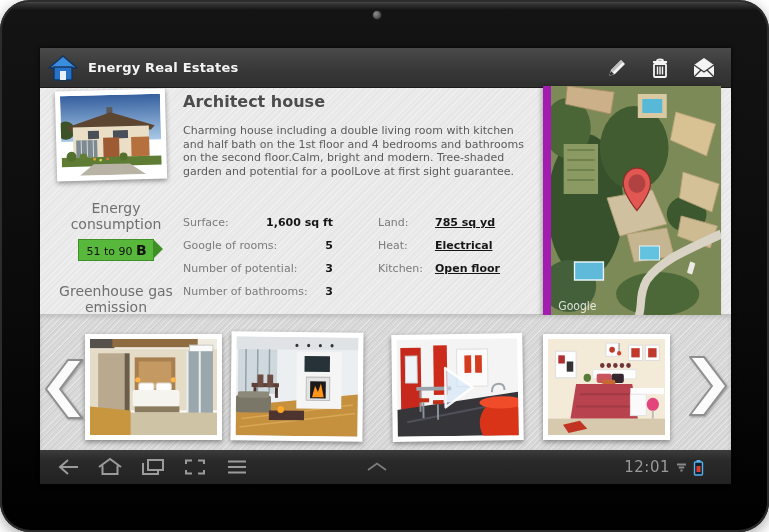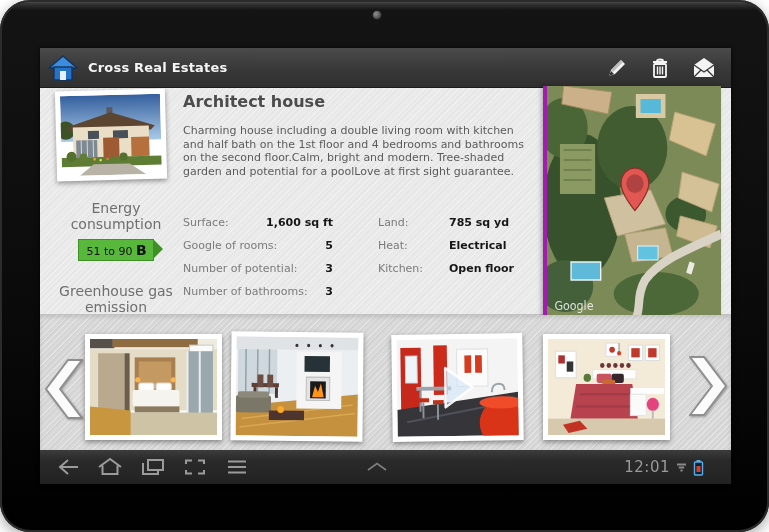--- a/index.html
+++ b/index.html
@@ -47,27 +47,27 @@
   .ghg-label { margin-top:22px; }
   .badge-magenta { display:inline-block; margin-top:7px; background:#e263e6; border:1px solid #b93fc0;
     padding:15px 8px; font-size:11px; color:#111; }
   .grade { font-size:14px; font-weight:bold; }
 
   .d-label { position:absolute; font-size:11px; color:#7b7b7b; }
   .d-value { position:absolute; font-size:11px; font-weight:bold; color:#161616; }
   .d-left-label { left:143px; }
   .d-left-value { left:200px; width:93px; text-align:right; }
   .d-right-label { left:338px; }
-  .d-right-value { left:409px; }
+  .d-right-value { left:395px;text-decoration:underline; }
   .price { position:absolute; left:400px; top:236px; width:95px; text-align:center;
     font-size:16px; font-weight:bold; color:#cc0000; }
 
   
   .map { position:absolute; left:503px; top:38px; width:178px; height:232px;
-    border-left:4px solid #a21caf; box-shadow:-2px 0 4px rgba(0,0,0,.25); }
+    border-left:8px solid #a21caf; box-shadow:-2px 0 4px rgba(0,0,0,.25); }
   .map svg { width:100%; height:100%; display:block; }
 
   
   .carousel { position:absolute; left:0; top:267px; width:691px; height:135px; background:#d8d8d8;
     background-image:repeating-linear-gradient(135deg, rgba(255,255,255,.3) 0 1px, rgba(0,0,0,.03) 1px 2px, transparent 2px 4px);
     box-shadow:inset 0 2px 4px rgba(0,0,0,.12); }
   .car-photo { width:137px; height:106px; }
   .car-photo svg { width:100%; height:100%; display:block; }
   .p1 { left:45px;  top:19px; }
   .p2 { left:191px; top:17px; transform:rotate(.6deg); width:132px; height:109px; }
@@ -94,21 +94,21 @@
     <div class="camera-dot"></div>
 
     <div class="screen">
 
       <div class="appbar">
         <svg class="appbar-home" viewBox="0 0 30 28">
           <polygon points="1,14 15,2 29,14" fill="#3b8de0" stroke="#14355c" stroke-width="1.6"></polygon>
           <rect x="6" y="13" width="18" height="13" fill="#2672c8" stroke="#14355c" stroke-width="1.4"></rect>
           <rect x="12" y="17" width="6" height="9" fill="#e9eff6"></rect>
         </svg>
-        <span class="appbar-title">Cross Real Estates</span>
+        <span class="appbar-title">Energy Real Estates</span>
         <div class="appbar-actions">
           <svg width="24" height="24" viewBox="0 0 24 24">
             <polygon points="4,20 6,14 16,4 20,8 10,18" fill="#f4f4f4"></polygon>
             <polygon points="6,14 16,4 18,6 8,16" fill="#bdbdbd"></polygon>
             <polygon points="4,20 6,15 9,18" fill="#2f2f2f"></polygon>
           </svg>
           <svg width="22" height="24" viewBox="0 0 22 24">
             <path d="M4,6 H18" stroke="#f4f4f4" stroke-width="2"></path>
             <path d="M8,5 C8,3 14,3 14,5" stroke="#f4f4f4" stroke-width="1.8" fill="none"></path>
             <rect x="5" y="8" width="12" height="13" rx="1" fill="none" stroke="#f4f4f4" stroke-width="1.8"></rect>

